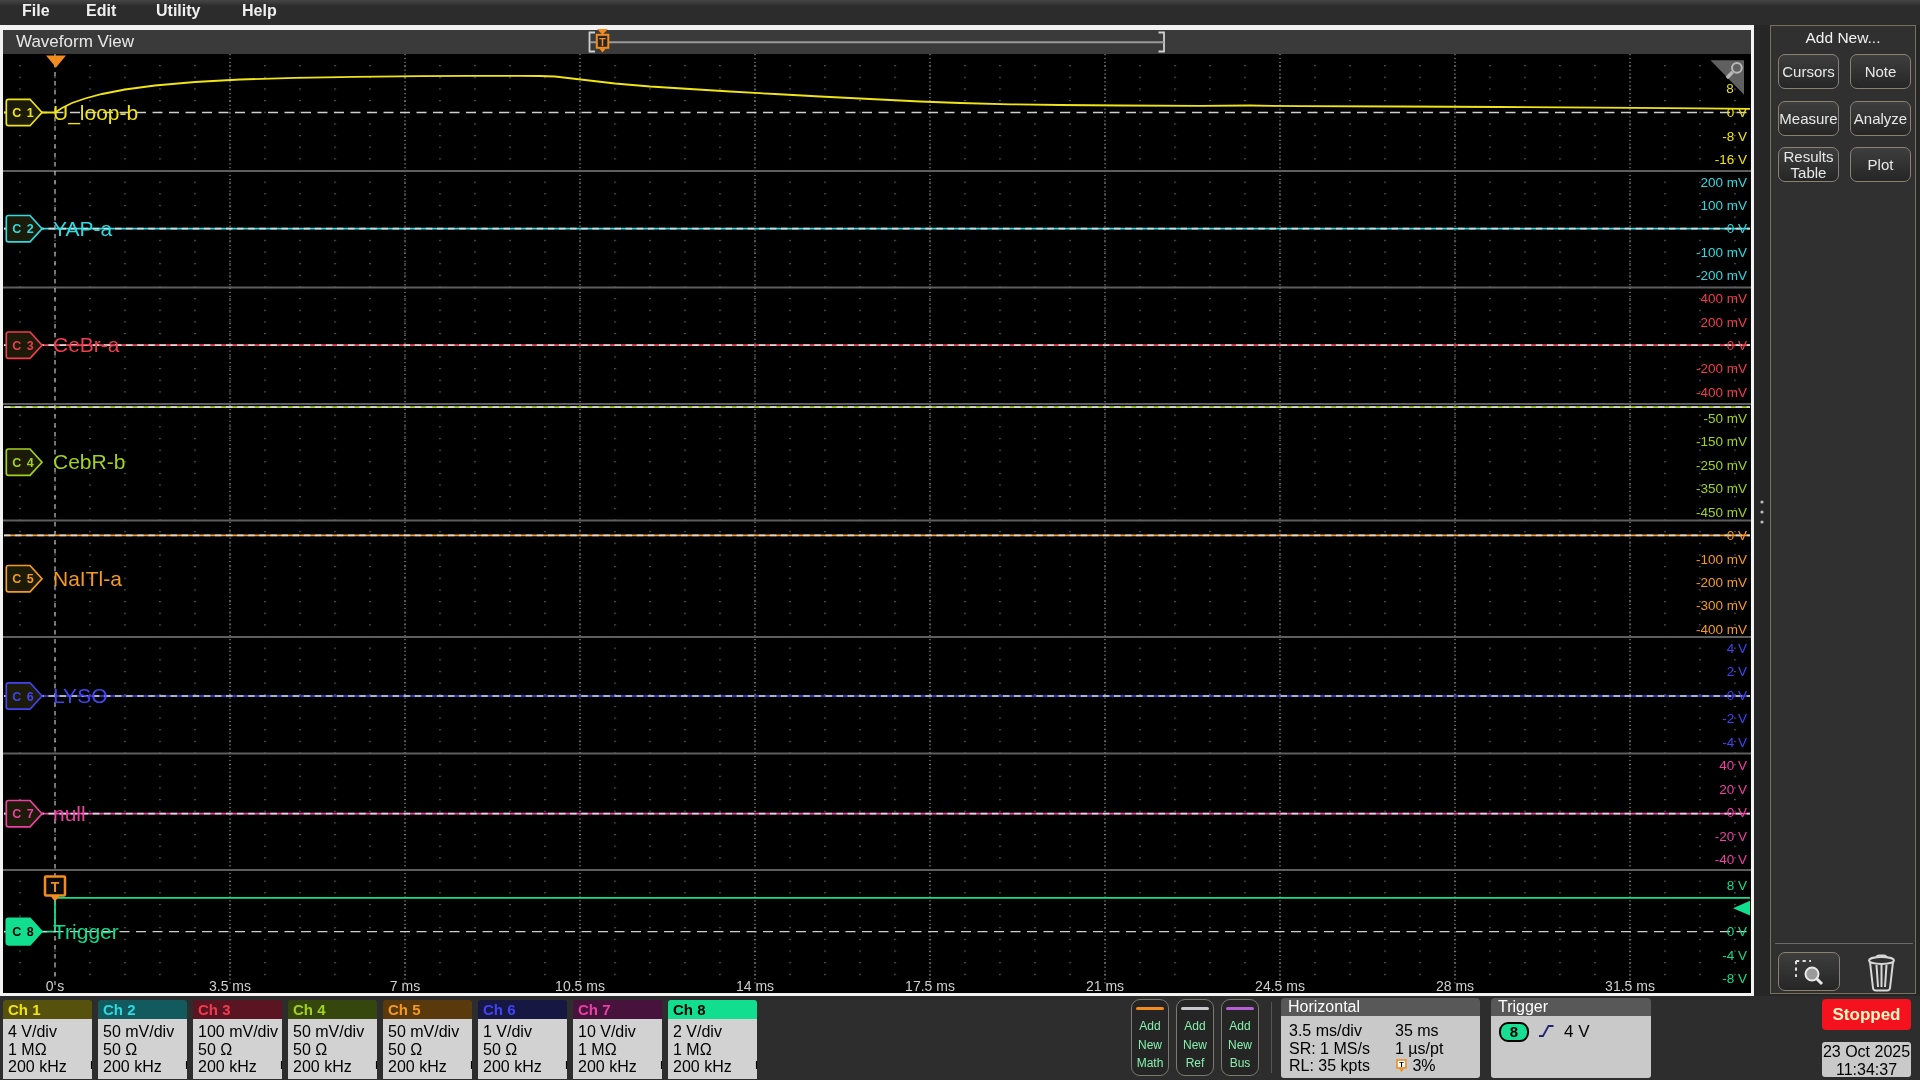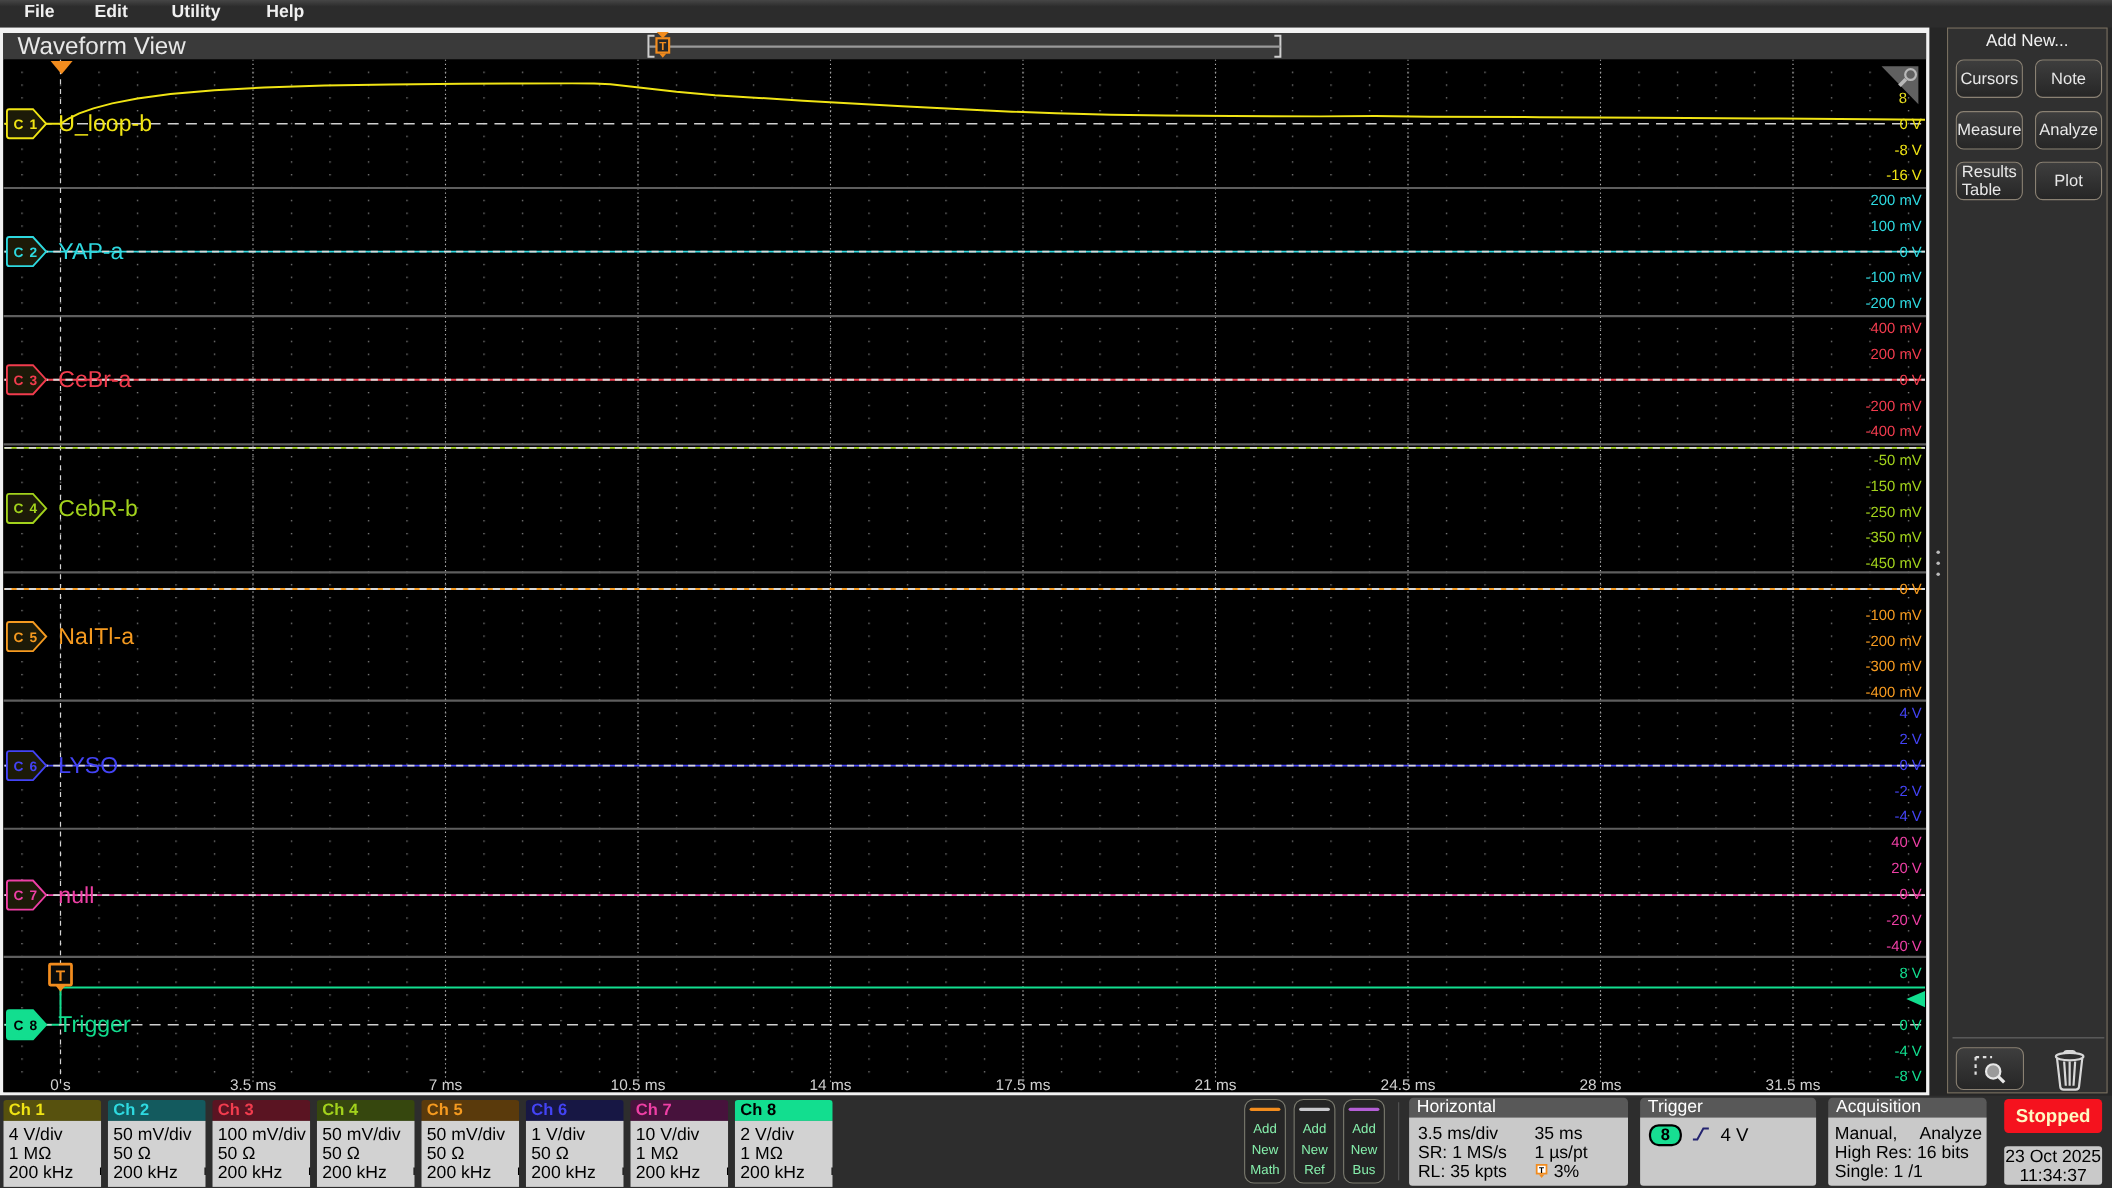--- a/index.html
+++ b/index.html
@@ -2,28 +2,28 @@
 <html><head><meta charset="utf-8"><style>
 *{margin:0;padding:0;box-sizing:border-box}
 html,body{width:1920px;height:1080px;overflow:hidden;background:#262626;
  font-family:"Liberation Sans",sans-serif;position:relative}
 .abs{position:absolute}
 #menubar{position:absolute;left:0;top:0;width:1920px;height:25px;background:linear-gradient(#464646 0px,#2c2c2c 6px);color:#f0f0f0;font-size:16px;font-weight:600}
 #menubar span{position:absolute;top:2px}
 #wfpanel{position:absolute;left:0;top:25px;width:1754px;height:971px;background:#000;
  border:3px solid #f2f2f2;border-top-width:5px}
 #wfheader{position:absolute;left:0;top:0;width:1748px;height:24px;background:#3a3a3a;
- color:#e8e8e8;font-size:22px;line-height:24px;padding-left:13px}
+ color:#e8e8e8;font-size:17px;line-height:24px;padding-left:13px}
 #rightpanel{position:absolute;left:1770px;top:25px;width:146px;height:969px;
  background:#303030;border:1px solid #786f5f}
 #rightpanel .ttl{position:absolute;top:3px;left:0;width:100%;text-align:center;
  color:#f2f2f2;font-size:15.5px;font-weight:normal}
 .rbtn{position:absolute;width:61px;height:35px;border:1px solid #8a8173;border-radius:7px;
  background:linear-gradient(#3e3e3e,#262626);color:#e8e8e8;font-size:15px;
- display:flex;align-items:center;justify-content:center;line-height:16px}
+ display:flex;align-items:center;justify-content:center;text-align:center;line-height:16px}
 #bottombar{position:absolute;left:0;top:996px;width:1920px;height:84px;background:#2d2d2d}
 .chb{position:absolute;top:4px;width:89px;height:79px;border-radius:3px 3px 0 0;overflow:hidden}
 .chh{height:19px;font-size:15px;font-weight:bold;padding-left:5px;line-height:19px}
 .chc{height:60px;background:#d2d2d2;color:#000;font-size:16px;line-height:17.5px;
  padding:4px 0 0 5px;position:relative}
 .bw{font-size:10px;font-weight:bold;position:relative;top:-3px;margin-left:19px}
 .bws{font-size:7.5px;position:relative;top:2px}
 .nw{white-space:nowrap}
 .addb{position:absolute;top:3px;width:38px;height:77px;background:#252525;
  border:1.5px solid #7a7a6e;border-radius:9px;color:#86efac;font-size:12px;
@@ -270,26 +270,18 @@
 <div style="position:absolute;left:8px;top:6px;width:30px;height:20px;background:#17de92;
 border:2px solid #000;border-radius:9px;color:#000;font-weight:bold;font-size:15px;
 text-align:center;line-height:16px">8</div>
 <svg style="position:absolute;left:47px;top:8px" width="17" height="14" viewBox="0 0 17 14">
 <path d="M1,12 H5 L10.5,2 H15.5" fill="none" stroke="#232370" stroke-width="1.8"></path>
         </svg>
 <div style="position:absolute;left:73px;top:7px;font-size:17px">4 V</div>
 </div>
     </div>
 
-<div class="panel" style="left:1662px;width:144px">
-<div class="phdr">Acquisition</div>
-<div class="pbody" style="height:62px;padding:6px 0 0 6px">
-<div>Manual,<span style="position:absolute;left:83px">Analyze</span></div>
-<div>High Res: 16 bits</div>
-<div>Single: 1 /1</div>
-</div>
-    </div>
 
 <div style="position:absolute;left:1822px;top:3px;width:89px;height:31px;background:#f5121e;
 border-radius:4px;color:#fef9c3;font-weight:bold;font-size:17px;text-align:center;line-height:31px">Stopped</div>
 <div style="position:absolute;left:1822px;top:46px;width:89px;height:35px;background:#c9c9c9;
 border-radius:3px;color:#000;font-size:16px;text-align:center;line-height:17.5px;padding-top:1px">23 Oct 2025<br>11:34:37</div>
 </div>
 
 </body></html>

